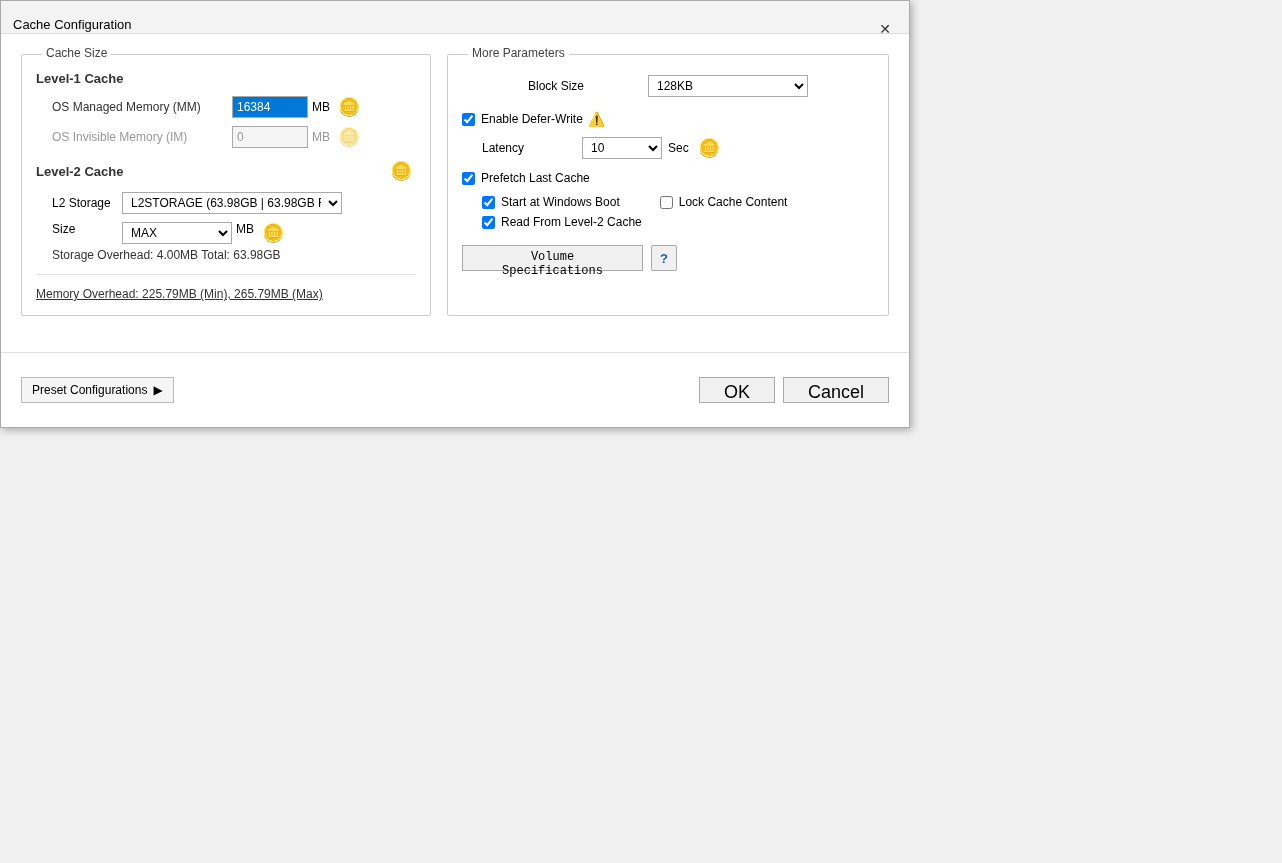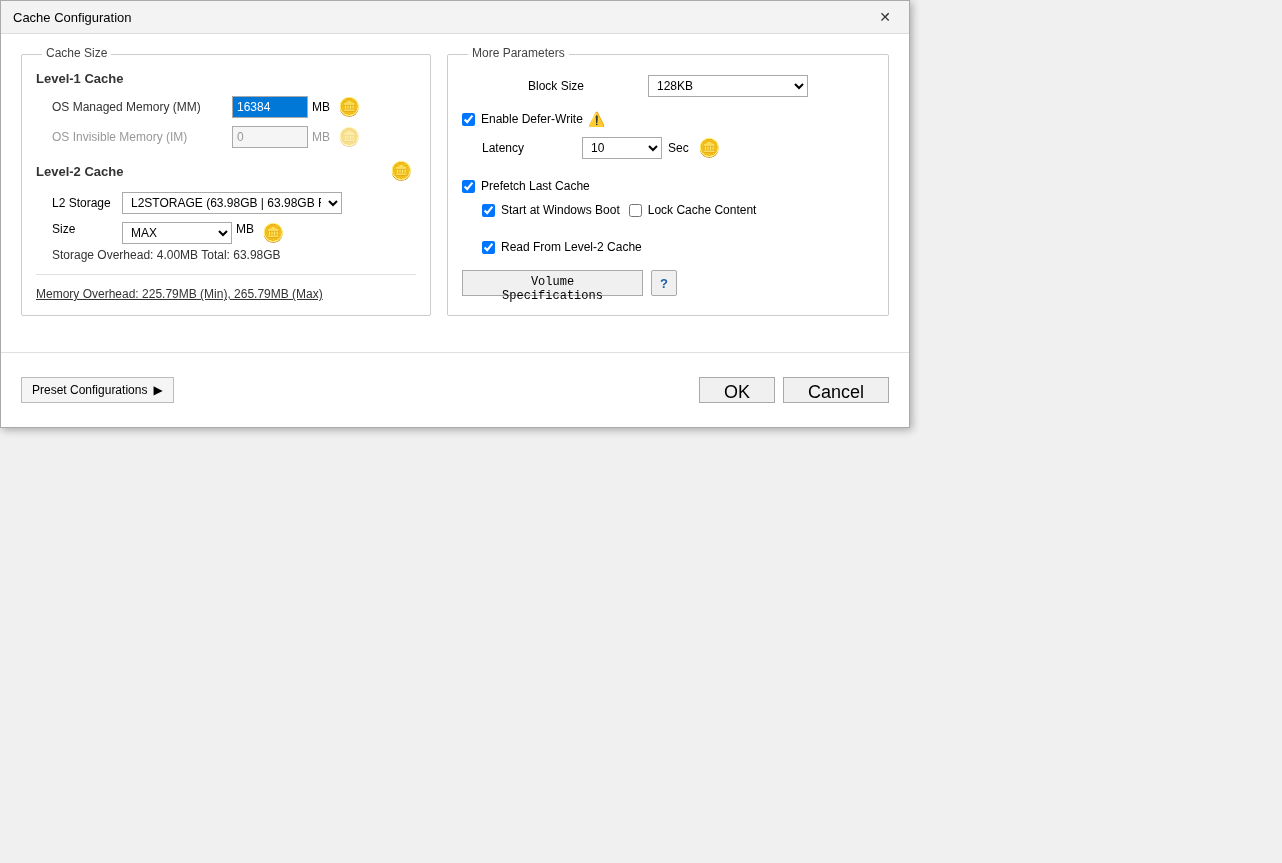--- a/index.html
+++ b/index.html
@@ -16,21 +16,21 @@
       background: #fff;
       border: 1px solid #aaa;
       box-shadow: 2px 2px 8px rgba(0,0,0,0.3);
     }
     .title-bar {
       background: #f3f3f3;
       border-bottom: 1px solid #ddd;
       padding: 16px 12px;
       display: flex;
       justify-content: space-between;
-      align-items: center;
+      align-items: flex-start;
       height: 32px;
     }
     .title-bar-text {
       font-size: 13px;
       color: #000;
     }
     .close-btn {
       width: 24px; height: 24px;
       border: none;
       background: transparent;
@@ -166,37 +166,37 @@
       cursor: pointer;
     }
     .checkbox-label { font-size: 12px; }
     .warn-icon {
       margin-left: 6px;
       font-size: 14px;
     }
     .latency-row {
       display: flex;
       align-items: center;
-      margin-bottom: 20px;
+      margin-bottom: 12px;
       padding-left: 20px;
     }
     .latency-label { width: 100px; font-size: 12px; }
     .latency-select { width: 80px; font-size: 12px; height: 22px; }
     .sec-label { margin: 0 6px; font-size: 12px; }
     .prefetch-section {
       margin-bottom: 8px;
     }
     .sub-options {
       padding-left: 20px;
       margin-top: 6px;
     }
     .sub-option-row {
       display: flex;
-      margin-bottom: 23px;
-      gap: 9px;
+      margin-bottom: 6px;
+      gap: 40px;
     }
     .divider-line {
       border: none;
       border-top: 1px solid #e0e0e0;
       margin: 12px 0;
     }
     .bottom-bar {
       display: flex;
       align-items: center;
       justify-content: space-between;

